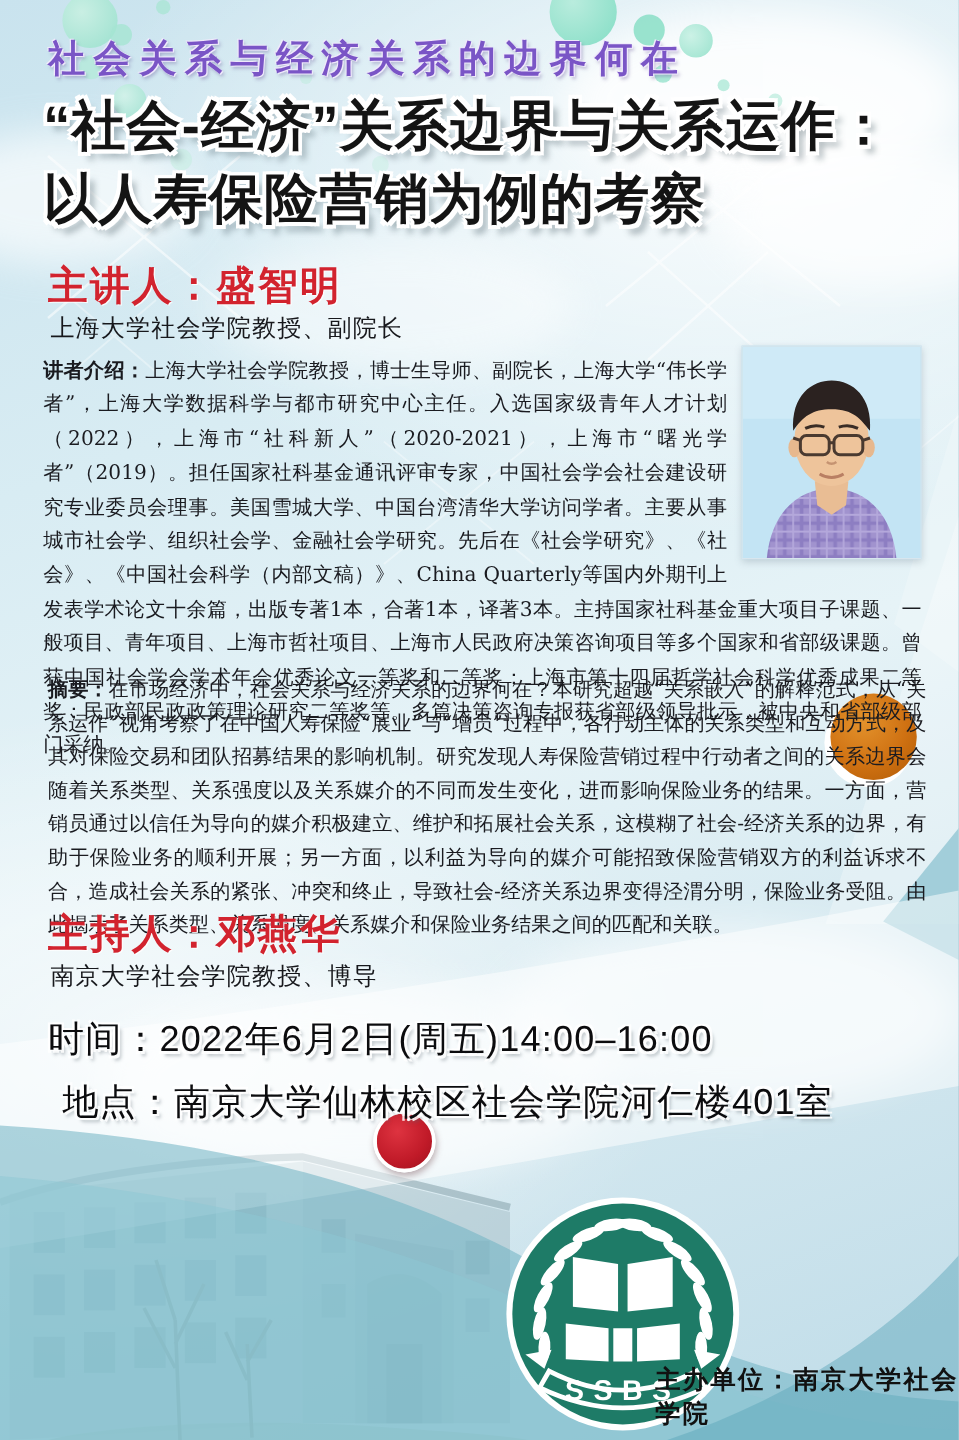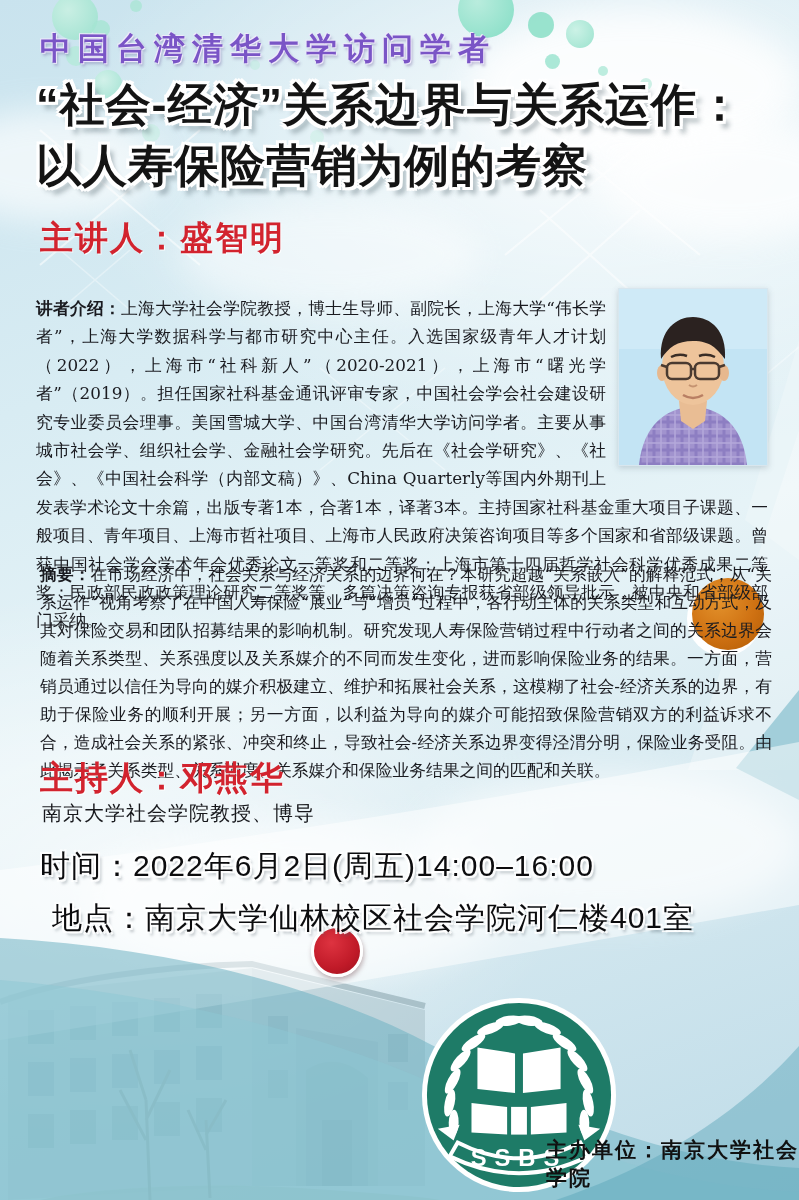--- a/index.html
+++ b/index.html
@@ -194,30 +194,31 @@
       </g>
       <g>
         <path d="M38,148 Q100,180 162,148 L170,162 Q100,196 30,162 Z" fill="#1e7b67" stroke="#ffffff" stroke-width="4"></path>
         <path d="M34,146 L18,134 L40,130 Z" fill="#ffffff"></path>
         <path d="M166,146 L182,134 L160,130 Z" fill="#ffffff"></path>
       </g>
       <text x="100" y="172" text-anchor="middle" font-size="24" font-weight="bold" letter-spacing="8" fill="#ffffff" font-family="Liberation Sans, sans-serif">SSBS</text>
     </svg>
   </div>
 
-  <div class="txt series-title">中国台湾清华大学访问学者</div>
+  <div class="txt series-title">社会关系与经济关系的边界何在</div>
 
   <div class="txt main-title">
     <div>“社会-经济”关系边界与关系运作：</div>
     <div>以人寿保险营销为例的考察</div>
   </div>
 
   <div class="txt red-heading" style="left:40px; top:216px;">
     <span>主讲人：</span><span>盛智明</span>
   </div>
+  <div class="txt affil" style="left:42px; top:260px;">上海大学社会学院教授、副院长</div>
 
   <div class="txt para" style="left:36px; top:294px; width:732px;">
     <div class="photo-frame">
       <svg width="148" height="176" viewBox="0 0 148 176">
         <defs>
           <pattern id="shirt" width="14" height="14" patternUnits="userSpaceOnUse">
             <rect width="14" height="14" fill="#a193ce"></rect>
             <path d="M0,7 H14 M7,0 V14" stroke="#8d7ec2" stroke-width="3"></path>
             <path d="M0,0 H14 M0,14 H14 M0,0 V14 M14,0 V14" stroke="#b4a8db" stroke-width="1.5"></path>
           </pattern>

